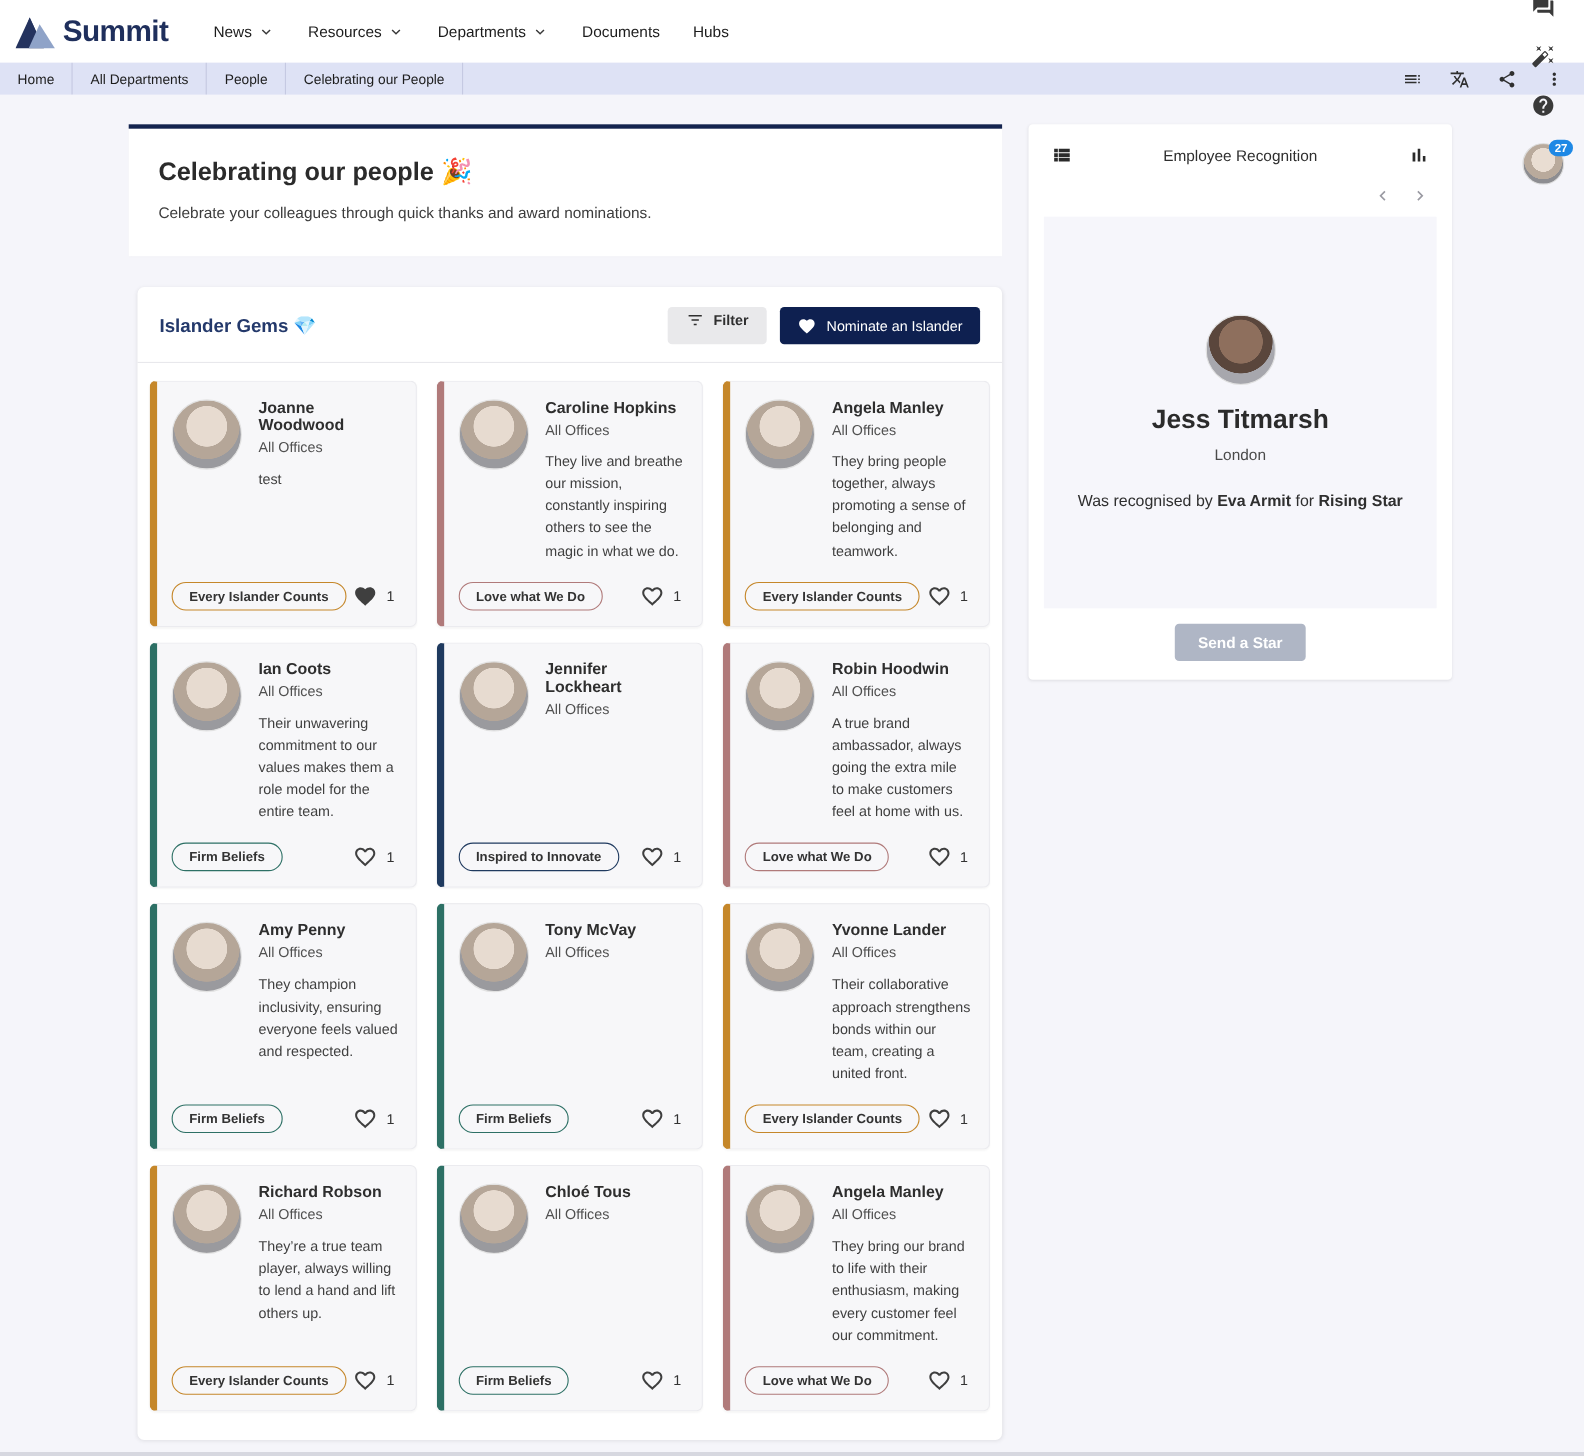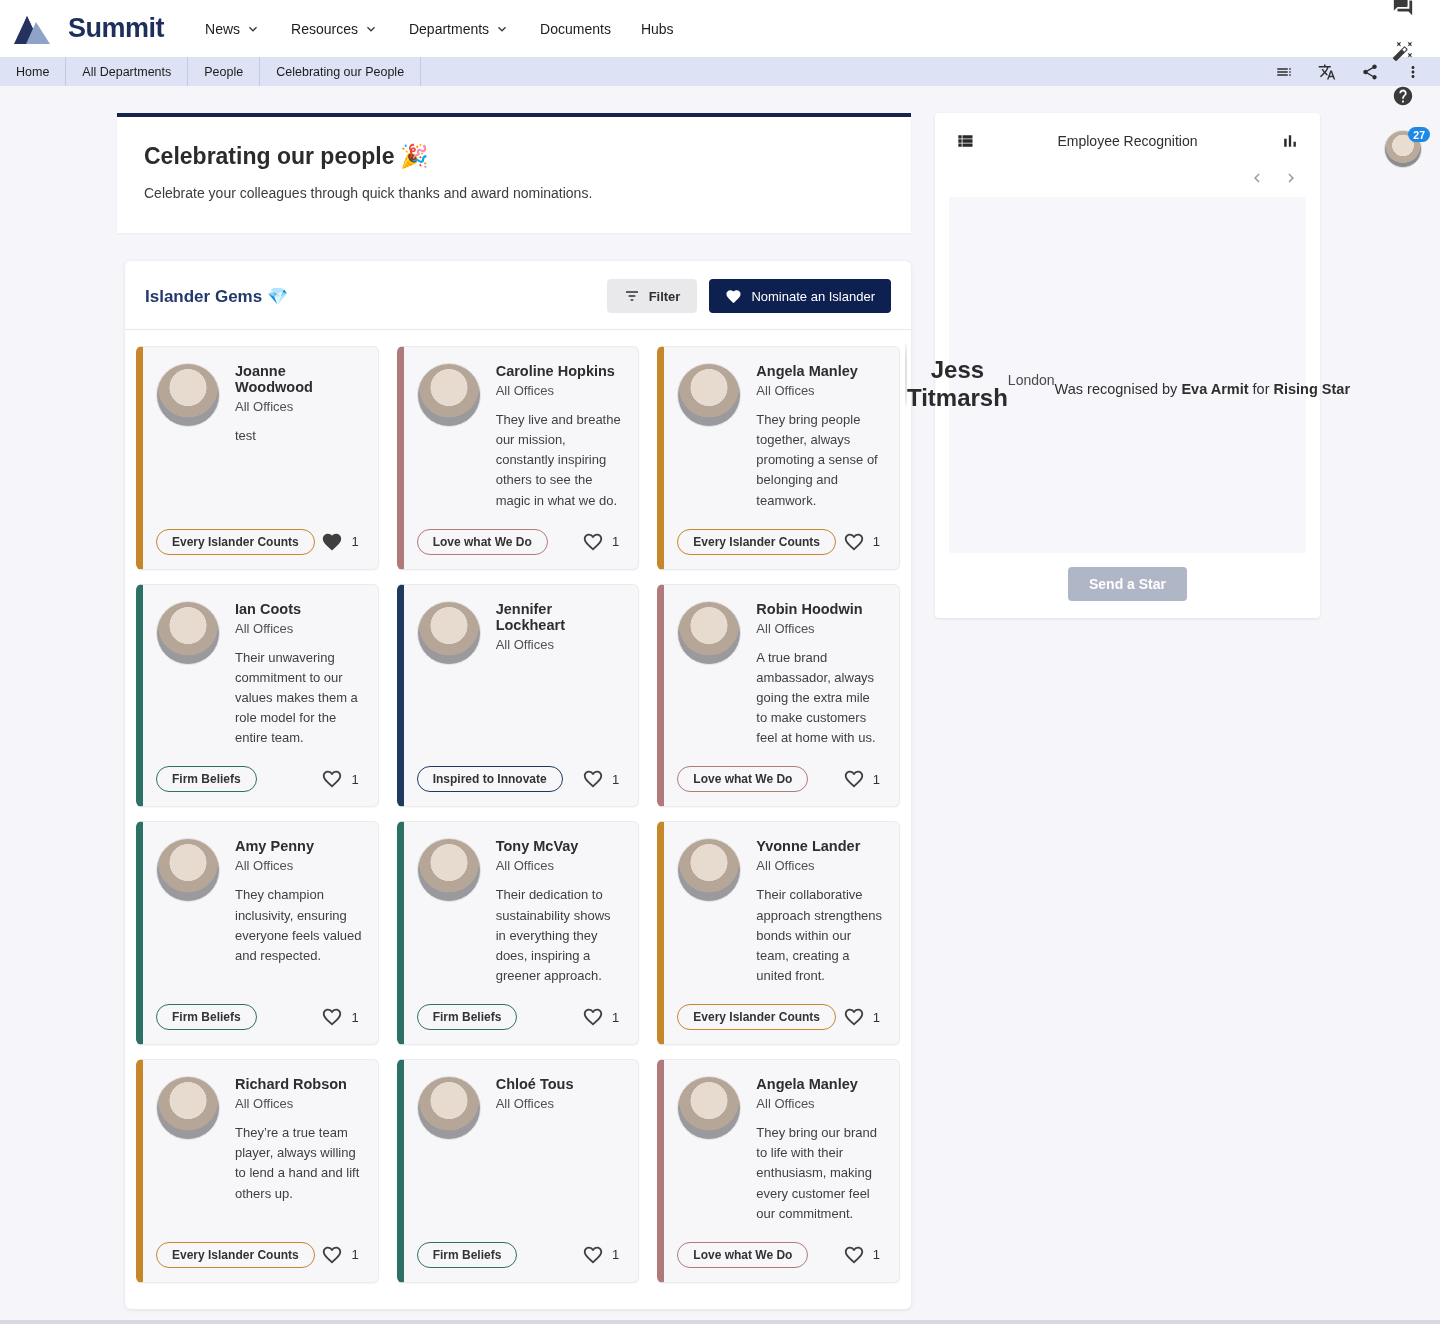--- a/index.html
+++ b/index.html
@@ -6,21 +6,21 @@
   html,body { width:1440px; height:1324px; }
   body {
     font-family:"Liberation Sans", sans-serif;
     background:#F5F5FA;
     position:relative;
     overflow:hidden;
     color:#2b2b2b;
   }
   
   .topnav { height:57px; background:#fff; display:flex; align-items:center; padding:0 18px 0 14px; }
-  .logo { display:flex; align-items:center; gap:18px; margin-right:26px; cursor:pointer; }
+  .logo { display:flex; align-items:center; gap:7px; margin-right:26px; cursor:pointer; }
   .logo-text { font-size:27px; font-weight:800; color:#1F2F5C; letter-spacing:-0.5px; }
   .nav-items { display:flex; align-items:center; }
   .nav-item { padding:8px 15px; font-size:14px; color:#1c1c1c; display:flex; align-items:center; gap:5px; cursor:pointer; }
   .nav-item svg { width:16px; height:16px; fill:#3a3a3a; }
   .top-icons { margin-left:auto; display:flex; align-items:center; gap:23px;flex-direction:column; }
   .apps-circle { width:38px; height:38px; border-radius:50%; background:#16254F; display:flex; align-items:center; justify-content:center; cursor:pointer; }
   .grid-glyph { display:grid; grid-template-columns:repeat(3,4px); grid-template-rows:repeat(3,4px); gap:2px; }
   .grid-glyph span { background:#fff; border-radius:1px; }
   .top-icon { width:22px; height:22px; fill:#3a3a3a; cursor:pointer; }
   .avatar-sm { width:38px; height:38px; border-radius:50%; position:relative; cursor:pointer;
@@ -34,21 +34,21 @@
   
   .main { display:flex; align-items:flex-start; gap:24px; padding:27px 0 0 117px; }
   .left-col { width:794px; }
   .header-card { background:#fff; border-top:4px solid #14244F; padding:26px 27px 32px; box-shadow:0 1px 2px rgba(0,0,0,0.05); }
   .page-title { font-size:23px; font-weight:bold; color:#2b2b2b; }
   .page-subtitle { font-size:14px; color:#3c3c3c; margin-top:15px; }
   .gems-card { margin:28px 0 0 8px; width:786px; background:#fff; border-radius:6px; box-shadow:0 1px 4px rgba(0,0,0,0.09); padding-bottom:18px; }
   .gems-header { display:flex; align-items:center; padding:18px 20px 16px; }
   .gems-title { font-size:17px; font-weight:bold; color:#24396B; }
   .gems-actions { margin-left:auto; display:flex; gap:12px; }
-  .filter-btn { background:#E9E9EB; border:none; border-radius:4px; height:34px; padding:16px 17px; font-family:inherit; font-size:13px; font-weight:bold; color:#2f2f2f; display:flex; align-items:center; gap:9px; cursor:pointer; }
+  .filter-btn { background:#E9E9EB; border:none; border-radius:4px; height:34px; padding:4px 17px; font-family:inherit; font-size:13px; font-weight:bold; color:#2f2f2f; display:flex; gap:9px; cursor:pointer; }
   .filter-btn svg { width:16px; height:16px; fill:#2f2f2f; }
   .nominate-btn { background:#0E2050; border:none; border-radius:4px; height:34px; padding:0 16px; font-family:inherit; font-size:13px; font-weight:normal; color:#fff; display:flex; align-items:center; gap:9px; cursor:pointer; }
   .nominate-btn svg { width:17px; height:17px; fill:#fff; }
   .gems-divider { border:none; border-top:1px solid #E8E8EC; }
   .cards-grid { display:grid; grid-template-columns:repeat(3,1fr); gap:14px 18px; padding:16px 11px 8px; }
   .gem-card { position:relative; background:#F7F7F9; border:1px solid #EBEBEF; border-left:7px solid var(--accent); border-radius:6px; padding:16px 15px 14px 13px; display:flex; flex-direction:column; min-height:178px; box-shadow:0 1px 2px rgba(0,0,0,0.04); }
   .gem-top { display:flex; gap:15px; }
   .gem-avatar { width:64px; height:64px; border-radius:50%; flex-shrink:0;
     background:radial-gradient(circle at 50% 38%, #e7dbd0 0 37%, #b5a698 38% 60%, #9a9a9e 61%); border:1px solid #e2e2e2; }
   .gem-info { flex:1; min-width:0; }
@@ -64,21 +64,21 @@
   .gem-card.liked .heart-filled { display:block; }
   .gem-count { font-size:13px; color:#333; }
   
   .sidebar { width:385px; }
   .rec-card { background:#fff; border-radius:4px; box-shadow:0 1px 3px rgba(0,0,0,0.09); padding:14px 14px 0; min-height:505px; }
   .rec-header { display:flex; align-items:center; padding:4px 6px 0; }
   .rec-header svg { width:20px; height:20px; fill:#2a2a2a; cursor:pointer; }
   .rec-title { flex:1; text-align:center; font-size:14px; color:#2f2f2f; }
   .rec-nav { display:flex; justify-content:flex-end; gap:16px; padding:18px 6px 10px; }
   .rec-nav svg { width:18px; height:18px; fill:#9a9aa2; cursor:pointer; }
-  .rec-panel { background:#F6F6FB; height:356px; display:flex; flex-direction:row; align-items:center; justify-content:center; text-align:center; padding:0 18px; }
+  .rec-panel { background:#F6F6FB; height:356px; display:flex; flex-direction:column; align-items:center; justify-content:center; text-align:center; padding:0 18px; }
   .rec-avatar { width:64px; height:64px; border-radius:50%;
     background:radial-gradient(circle at 50% 38%, #8e6f5d 0 40%, #5a463c 41% 58%, #a7a7ad 59%); border:1px solid #e0e0e0; }
   .rec-name { font-size:24px; font-weight:bold; color:#2b2b2b; margin-top:18px; }
   .rec-location { font-size:14px; color:#4a4a4a; margin-top:9px; }
   .rec-line { font-size:14.5px; color:#2f2f2f; margin-top:27px; white-space:nowrap; }
   .rec-line .b { font-weight:bold; }
   .send-btn { display:block; margin:14px auto 16px; background:#AFB6C5; color:#fff; border:none; border-radius:4px; font-family:inherit; font-size:14px; font-weight:bold; padding:9px 21px; cursor:default; }
   .bottom-strip { position:absolute; left:0; bottom:0; width:100%; height:4px; background:#D7D8E0; }
 </style>
 </head>
@@ -349,21 +349,20 @@
         <span class="gem-count">1</span>
       </span>
     </div>
   </div>
           <div class="gem-card" style="--accent: #2D7065;">
     <div class="gem-top">
       <div class="gem-avatar"></div>
       <div class="gem-info">
         <div class="gem-name">Tony McVay</div>
         <div class="gem-office">All Offices</div>
-        <div class="gem-desc">Their dedication to sustainability shows in everything they does, inspiring a greener approach.</div>
       </div>
     </div>
     <div class="gem-footer">
       <span class="gem-badge">Firm Beliefs</span>
       <span class="gem-likes">
         <svg class="heart-outline" viewBox="0 0 24 24">
                   <path d="M16.5 3c-1.74 0-3.41.81-4.5 2.09C10.91 3.81 9.24 3 7.5 3 4.42 3 2 5.42 2 8.5c0 3.78 3.4 6.86 8.55 11.54L12 21.35l1.45-1.32C18.6 15.36 22 12.28 22 8.5 22 5.42 19.58 3 16.5 3zm-4.4 15.55l-.1.1-.1-.1C7.14 14.24 4 11.39 4 8.5 4 6.5 5.5 5 7.5 5c1.54 0 3.04.99 3.57 2.36h1.87C13.46 5.99 14.96 5 16.5 5c2 0 3.5 1.5 3.5 3.5 0 2.89-3.14 5.74-7.9 10.05z"></path>
                 </svg>
 
         <span class="gem-count">1</span>

